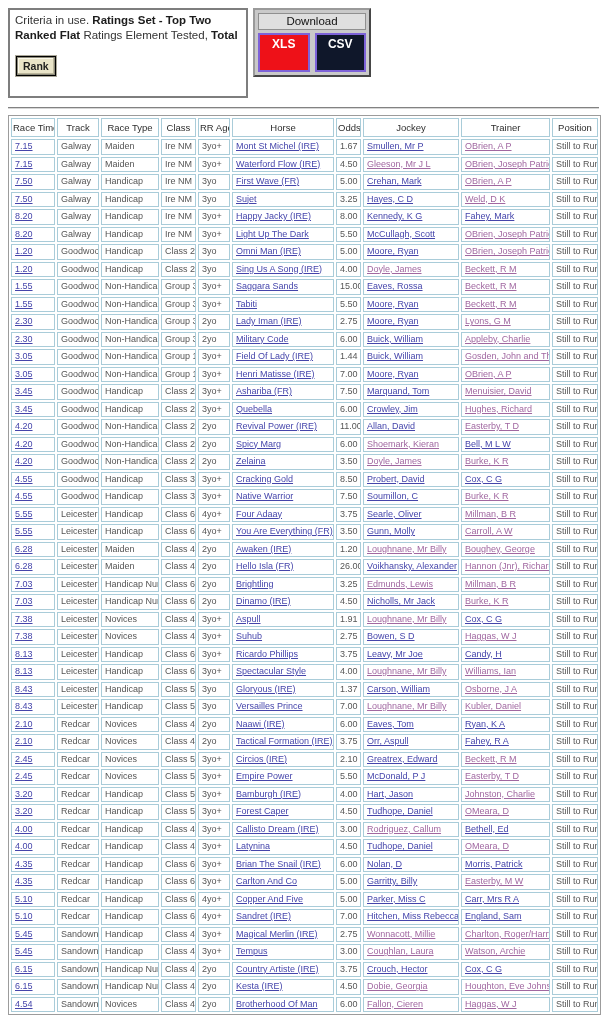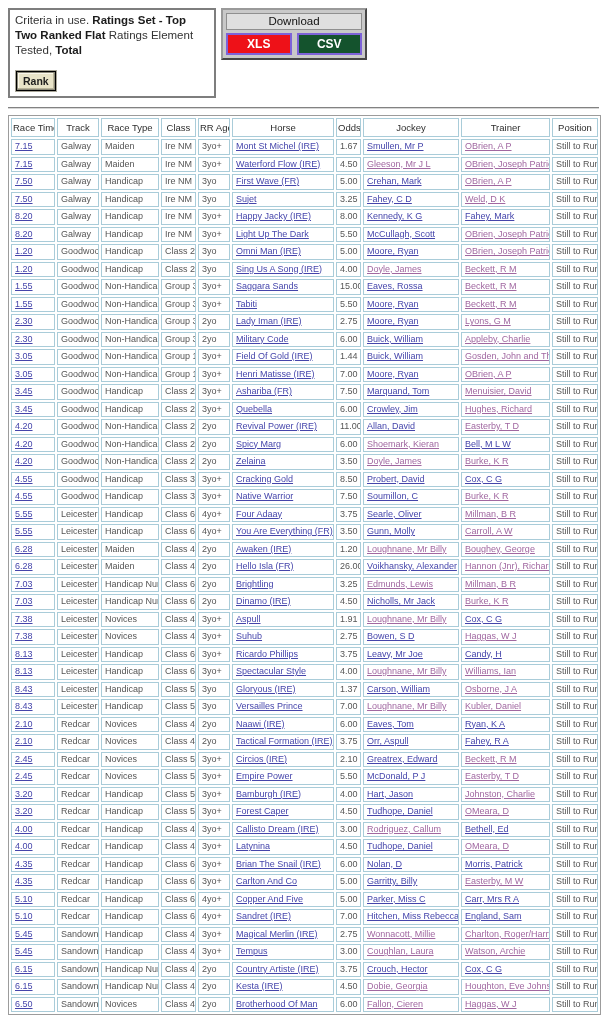--- a/index.html
+++ b/index.html
@@ -5,49 +5,49 @@
   * { box-sizing: border-box; }
   html, body { margin: 0; padding: 0; background: #ffffff; }
   body {
     width: 607px; min-height: 1024px; margin: 0; padding: 8px;
     font-family: "Liberation Sans", sans-serif; color: #222;
   }
 
   
   .top-section { display: flex; align-items: flex-start; }
   .criteria-box {
-    width: 208px; min-height: 90px; border: 2px solid #7e7e7e;
+    width: 240px; min-height: 90px; border: 2px solid #7e7e7e;
     padding: 3px 4px 4px 5px; background: #fff;
   }
   .criteria-text { font-size: 11.5px; line-height: 1.3; color: #333; }
   .criteria-text .seg-bold { font-weight: bold; color: #1c1c1c; }
   .rank-row { margin-top: 7px; }
   .btn-strip {
     display: inline-flex; gap: 2px; border: 1px solid #a9a698;
     padding: 1px; background: #000000; margin-top: 5px;
   }
   .classic-btn {
     font-family: "Liberation Sans", sans-serif;
     font-size: 10.5px; font-weight: bold; color: #1d1d1d;
     background: #e9e4c8; border: 1px solid #8c8a79;
     box-shadow: inset -1px -1px 0 #b9b49a, inset 1px 1px 0 #fbf8ec;
     padding: 2px 5px; cursor: pointer; white-space: nowrap;
   }
   .download-panel {
-    margin-left: 5px; width: 146px; border: 2px outset #9a9a9a;
+    margin-left: 5px; width: 118px; border: 2px outset #9a9a9a;
     background: #c9c9c9; padding: 3px;
   }
   .download-title {
     background: #dfdfdf; border: 1px solid #8f8f8f; text-align: center;
     font-size: 11.5px; color: #111; padding: 1px 0 2px;
   }
   .download-buttons { display: flex; gap: 5px; margin-top: 3px; }
   .dl-btn {
     flex: 1; text-align: center; color: #ffffff; font-weight: bold;
-    font-size: 12px; padding: 2px 0 2px; border: 2px solid #7d62d8;
+    font-size: 12px; padding: 2px 0 19px; border: 2px solid #7d62d8;
     cursor: pointer; font-family: "Liberation Sans", sans-serif;
   }
 
   .separator {
     border: none; border-top: 2px groove #d6d6d6;
     margin: 9px 0 6px 0; height: 0;
   }
 
   
   table.races {
@@ -81,21 +81,21 @@
       <span class="btn-strip">
         <button class="classic-btn">Rank</button>
       </span>
     </div>
   </div>
 
   <div class="download-panel">
     <div class="download-title">Download</div>
     <div class="download-buttons">
       <div class="dl-btn" style="background: rgb(238, 17, 24);">XLS</div>
-      <div class="dl-btn" style="background: #14532d;">CSV</div>
+      <div class="dl-btn" style="background: #0f172a;">CSV</div>
     </div>
   </div>
 
 </div>
 
 <hr class="separator">
 
 <table class="races">
   <colgroup>
       <col style="width: 44px;">
@@ -161,21 +161,21 @@
         <td class="pos-cell">Still to Run</td>
       </tr>
       <tr>
         <td><a class="lnk">7.50</a></td>
         <td>Galway</td>
         <td>Handicap</td>
         <td>Ire NM</td>
         <td>3yo</td>
         <td><a class="lnk">Sujet</a></td>
         <td>3.25</td>
-        <td><a class="lnk">Fahey, C D</a></td>
+        <td><a class="lnk">Hayes, C D</a></td>
         <td><a class="lnk visited">Weld, D K</a></td>
         <td class="pos-cell">Still to Run</td>
       </tr>
       <tr>
         <td><a class="lnk">8.20</a></td>
         <td>Galway</td>
         <td>Handicap</td>
         <td>Ire NM</td>
         <td>3yo+</td>
         <td><a class="lnk">Happy Jacky (IRE)</a></td>
@@ -267,21 +267,21 @@
         <td><a class="lnk">Buick, William</a></td>
         <td><a class="lnk visited">Appleby, Charlie</a></td>
         <td class="pos-cell">Still to Run</td>
       </tr>
       <tr>
         <td><a class="lnk">3.05</a></td>
         <td>Goodwood</td>
         <td>Non-Handicap</td>
         <td>Group 1</td>
         <td>3yo+</td>
-        <td><a class="lnk">Field Of Gold (IRE)</a></td>
+        <td><a class="lnk">Field Of Lady (IRE)</a></td>
         <td>1.44</td>
         <td><a class="lnk">Buick, William</a></td>
         <td><a class="lnk visited">Gosden, John and Thady</a></td>
         <td class="pos-cell">Still to Run</td>
       </tr>
       <tr>
         <td><a class="lnk">3.05</a></td>
         <td>Goodwood</td>
         <td>Non-Handicap</td>
         <td>Group 1</td>
@@ -706,21 +706,21 @@
         <td>Handicap Nursery</td>
         <td>Class 4</td>
         <td>2yo</td>
         <td><a class="lnk">Kesta (IRE)</a></td>
         <td>4.50</td>
         <td><a class="lnk visited">Dobie, Georgia</a></td>
         <td><a class="lnk visited">Houghton, Eve Johnson</a></td>
         <td class="pos-cell">Still to Run</td>
       </tr>
       <tr>
-        <td><a class="lnk">6.50</a></td>
+        <td><a class="lnk">4.54</a></td>
         <td>Sandown</td>
         <td>Novices</td>
         <td>Class 4</td>
         <td>2yo</td>
         <td><a class="lnk">Brotherhood Of Man</a></td>
         <td>6.00</td>
         <td><a class="lnk visited">Fallon, Cieren</a></td>
         <td><a class="lnk visited">Haggas, W J</a></td>
         <td class="pos-cell">Still to Run</td>
       </tr>

